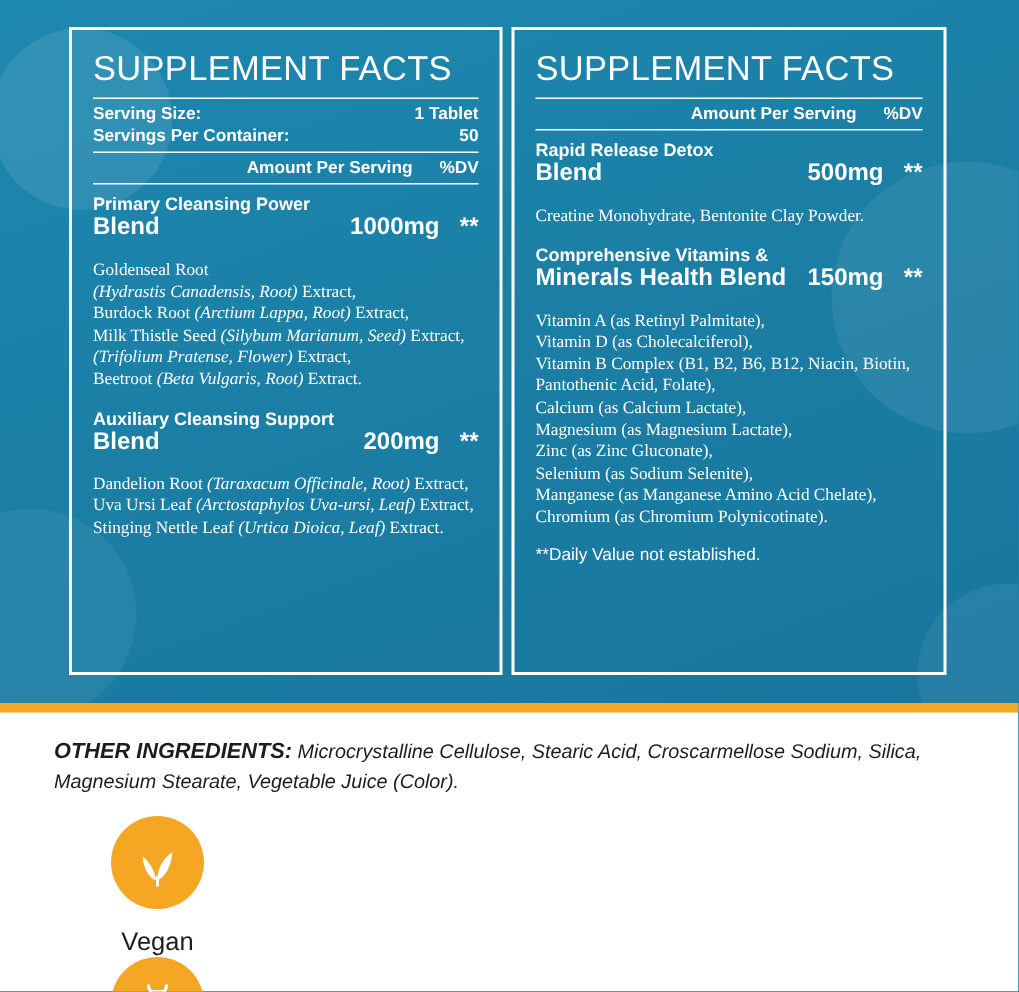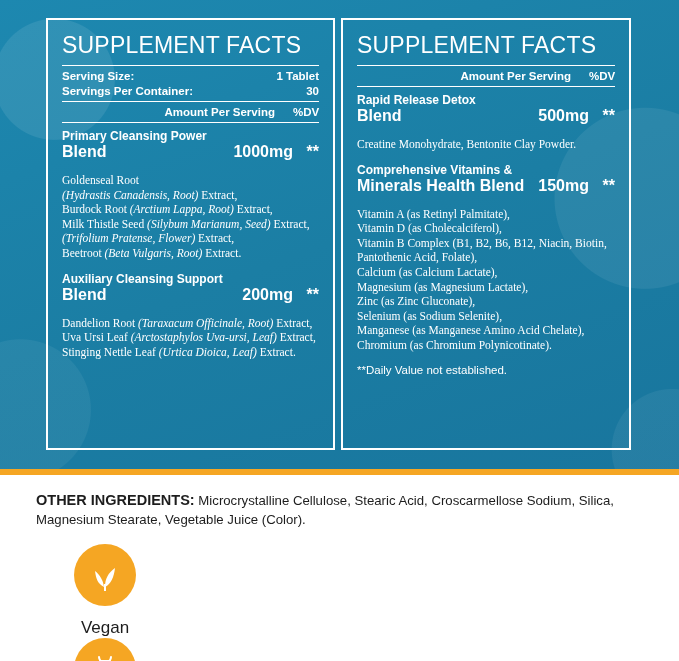--- a/index.html
+++ b/index.html
@@ -135,20 +135,21 @@
     background: #f5a623;
   }
   .other-ing {
     position: absolute;
     left: 36px;
     top: 22px;
     width: 614px;
     font-size: 13.2px;
     line-height: 19px;
     color: #1d1d1d;
+    font-style: italic;
   }
   .other-ing .label {
     font-weight: bold;
     font-size: 14.5px;
   }
   .badges {
     position: absolute;
     left: 40px;
     top: 75px;
     width: 600px;
@@ -187,21 +188,21 @@
   <div class="panel left">
     <div class="panel-title">SUPPLEMENT FACTS</div>
     <div class="rule"></div>
 
     <div class="row">
       <span class="left-txt">Serving Size:</span>
       <span class="right-txt">1 Tablet</span>
     </div>
     <div class="row">
       <span class="left-txt">Servings Per Container:</span>
-      <span class="right-txt">30</span>
+      <span class="right-txt">50</span>
     </div>
 
     <div class="rule thin"></div>
     <div class="row hdr">
       <span>Amount Per Serving</span>
       <span class="dv-col">%DV</span>
     </div>
     <div class="rule"></div>
 
     <div class="blend-head">Primary Cleansing Power</div>

